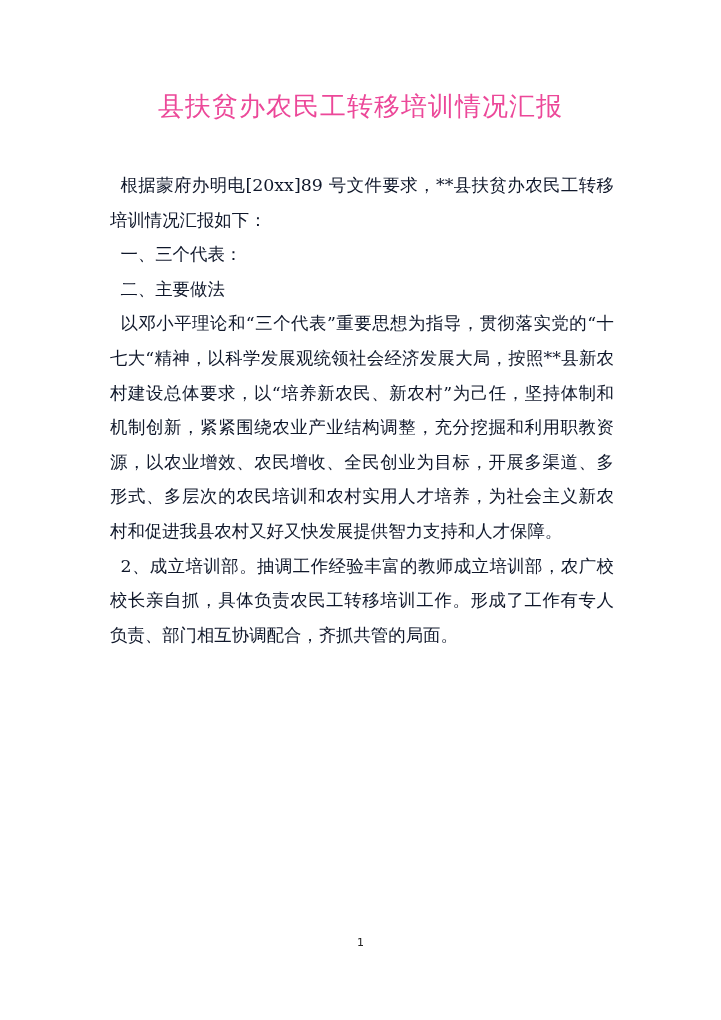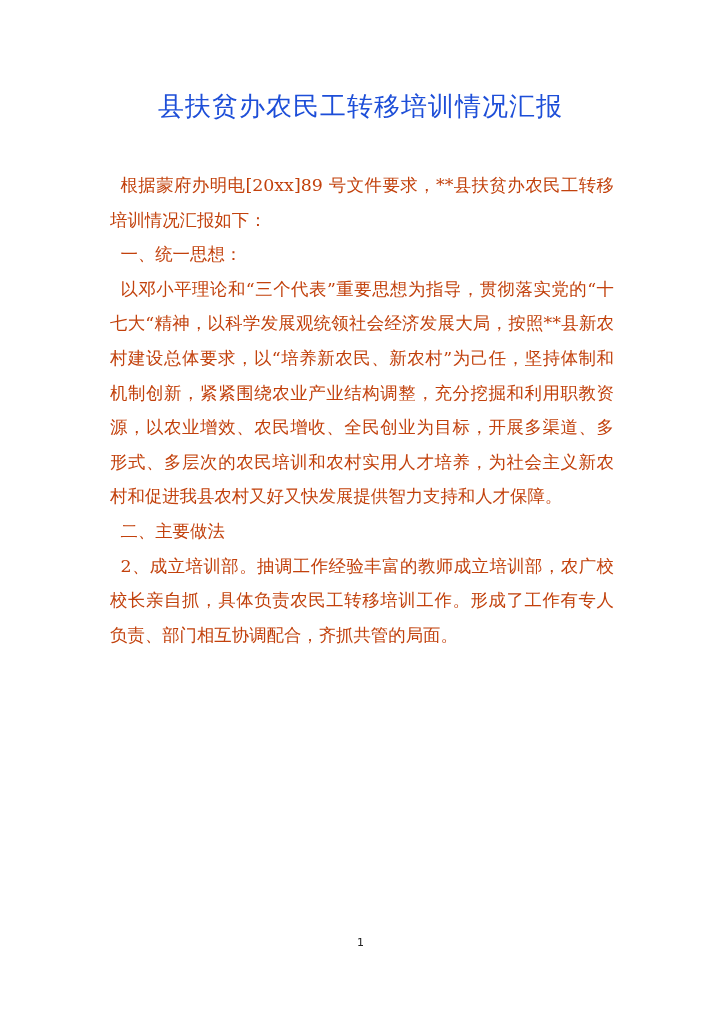--- a/index.html
+++ b/index.html
@@ -26,32 +26,32 @@
     .title {
       position: absolute;
       top: 86px;
       left: 0;
       width: 721px;
       text-align: center;
       font-family: "DejaVu Sans", "Liberation Sans", sans-serif;
       font-size: 26px;
       letter-spacing: 1px;
       line-height: 40px;
-      color: #1d4ed8;
+      color: #ec4899;
     }
     .body-text {
       position: absolute;
       top: 168px;
       left: 110px;
       width: 504px;
       font-size: 17.4px;
       line-height: 34.6px;
       text-align: justify;
       text-justify: inter-character;
-      color: #c2410c;
+      color: #0f172a;
     }
     .body-text p {
       margin: 0;
       padding: 0;
       text-indent: 0.6em;
     }
     .page-number {
       position: absolute;
       top: 936px;
       left: 0;
@@ -63,20 +63,20 @@
     }
   </style>
 </head>
 <body>
 
 <div class="page">
   <div class="title">县扶贫办农民工转移培训情况汇报</div>
 
   <div class="body-text">
     <p>根据蒙府办明电[20xx]89 号文件要求，**县扶贫办农民工转移培训情况汇报如下：</p>
-    <p>一、统一思想：</p>
+    <p>一、三个代表：</p>
+    <p>二、主要做法</p>
     <p>以邓小平理论和“三个代表”重要思想为指导，贯彻落实党的“十七大“精神，以科学发展观统领社会经济发展大局，按照**县新农村建设总体要求，以“培养新农民、新农村”为己任，坚持体制和机制创新，紧紧围绕农业产业结构调整，充分挖掘和利用职教资源，以农业增效、农民增收、全民创业为目标，开展多渠道、多形式、多层次的农民培训和农村实用人才培养，为社会主义新农村和促进我县农村又好又快发展提供智力支持和人才保障。</p>
-    <p>二、主要做法</p>
     <p>2、成立培训部。抽调工作经验丰富的教师成立培训部，农广校校长亲自抓，具体负责农民工转移培训工作。形成了工作有专人负责、部门相互协调配合，齐抓共管的局面。</p>
   </div>
 
   <div class="page-number">1</div>
 </div>
 
 </body></html>

